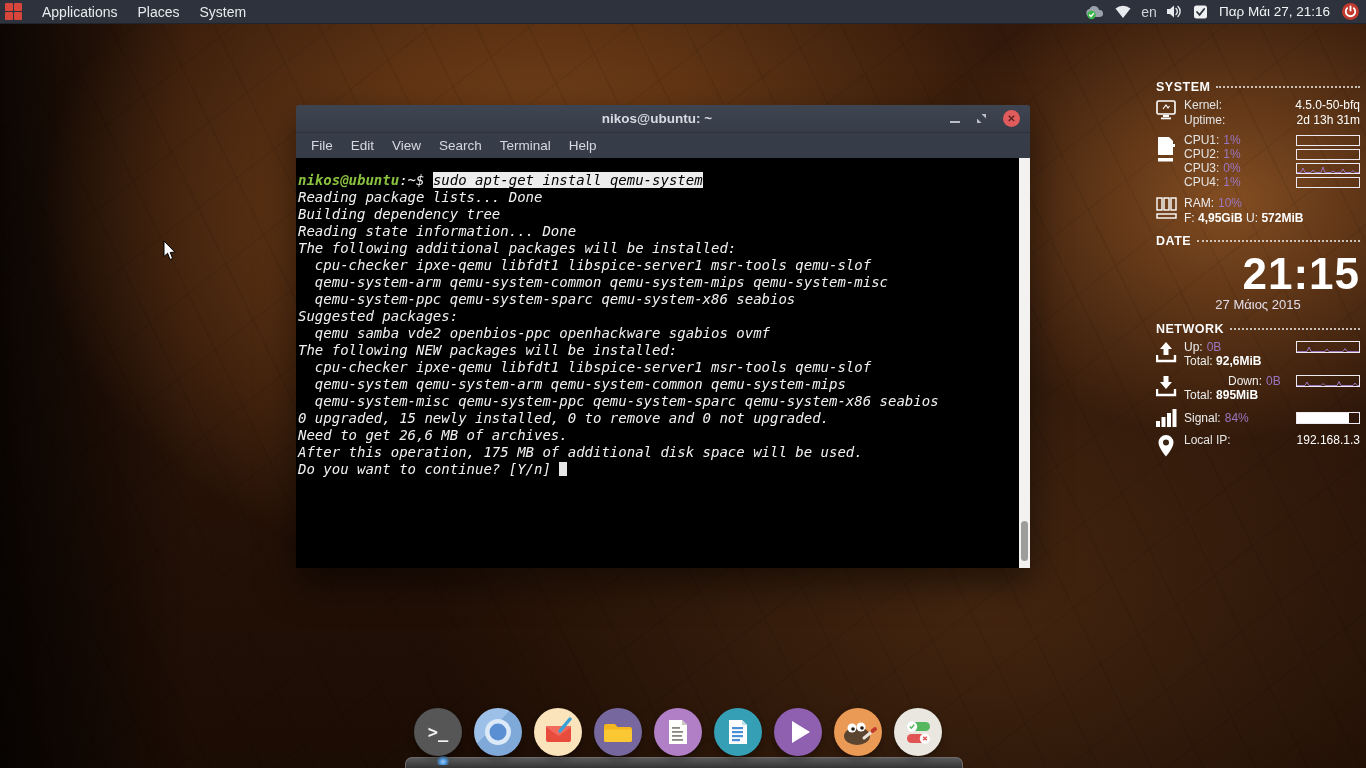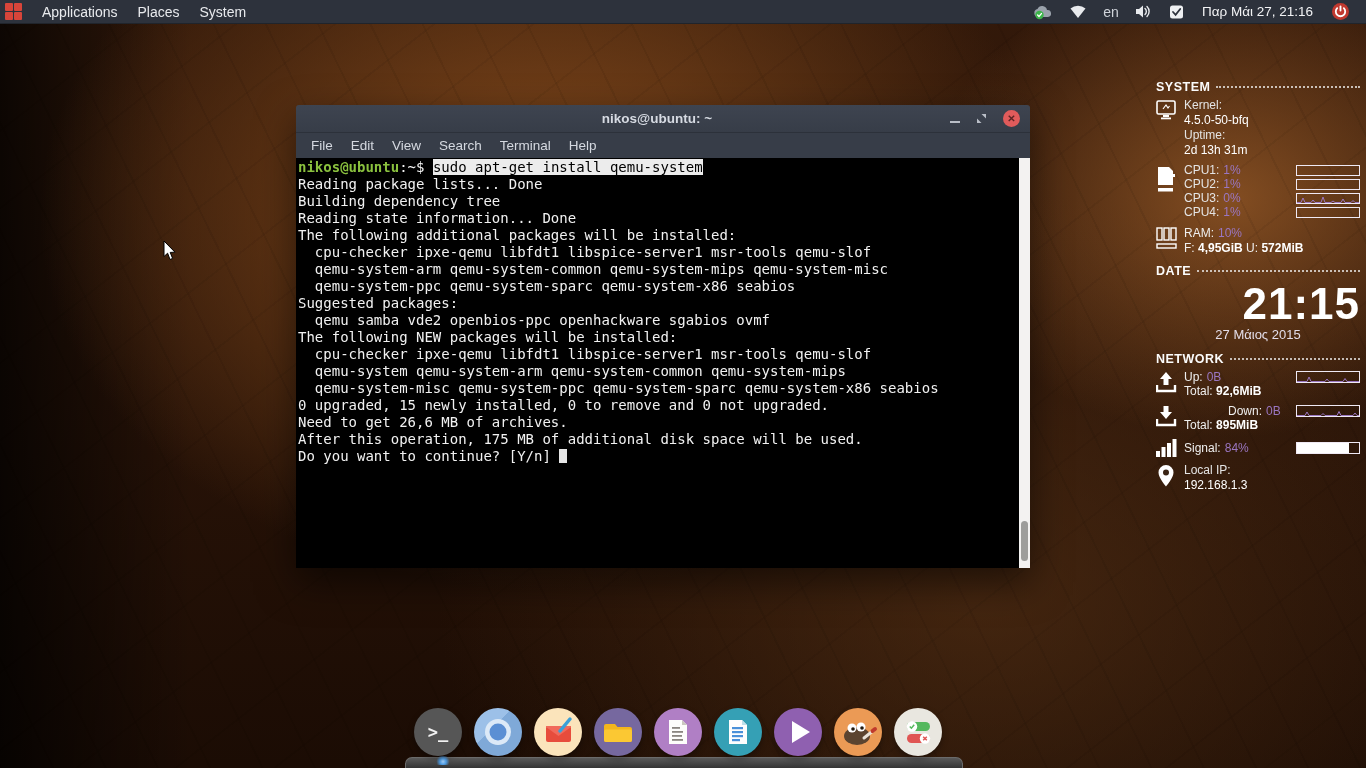--- a/index.html
+++ b/index.html
@@ -23,58 +23,58 @@
     opacity:.6;
   }
 
   
   .top-panel { position:absolute; left:0; top:0; width:1366px; height:24px;
     background:#2d323c; display:flex; align-items:center; color:#e8eaed; font-size:14px; z-index:50;
     border-bottom:1px solid #20242b; }
   .logo { width:17px; height:17px; margin:0 10px 0 5px; display:grid; grid-template-columns:8px 8px; grid-template-rows:8px 8px; gap:1px; }
   .logo span{ background:#d8453a; border-radius:1px; }
   .menu-item { padding:0 10px; height:24px; display:flex; align-items:center; cursor:default; }
-  .panel-right { margin-left:auto; display:flex; align-items:center; gap:16px; padding-right:16px; }
+  .panel-right { margin-left:auto; display:flex; align-items:center; gap:9px; padding-right:6px; }
   .tray-icon { display:flex; align-items:center; justify-content:center; height:24px; }
   .lang-label { color:#cfd3d9; font-size:14px; }
   .clock-label { font-size:13.5px; color:#f2f3f5; margin:0 2px; }
 
   
   .terminal { position:absolute; left:296px; top:105px; width:734px; height:463px;
     box-shadow:0 14px 38px rgba(0,0,0,.55); border-radius:3px 3px 0 0; z-index:20; }
   .titlebar { height:28px; background:linear-gradient(#3e4450,#373d48); border-radius:3px 3px 0 0;
     display:flex; align-items:center; position:relative; border-bottom:1px solid #2c313a; }
   .title-text { position:absolute; left:0; right:12px; text-align:center; color:#d6dae2; font-size:13.5px; font-weight:bold; }
   .win-controls { margin-left:auto; display:flex; align-items:center; gap:16px; padding-right:10px; z-index:2; }
   .btn-min { width:10px; height:2px; background:#b9bec7; margin-top:6px; }
   .btn-restore svg { display:block; }
   .btn-close { width:17px; height:17px; border-radius:50%; background:#e05b5b; color:#5c2424; font-size:10px;
     font-weight:bold; display:flex; align-items:center; justify-content:center; line-height:1; }
   .menubar { height:25px; background:#373d48; display:flex; align-items:flex-end; padding-left:6px;
     color:#d5d9e0; font-size:13.5px; }
   .menubar .mitem { padding:0 9px; height:25px; display:flex; align-items:center; }
   .term-body { position:relative; height:410px; background:#000; overflow:hidden; }
-  .term-lines { padding:1px 14px 0 2px; font-family:"DejaVu Sans Mono", monospace; font-size:14px;
-    line-height:17px; color:#f1f1f1; }
+  .term-lines { padding:14px 14px 0 2px; font-family:"DejaVu Sans Mono", monospace; font-size:14px;
+    line-height:17px; color:#f1f1f1;font-style:italic; }
   .tline { white-space:pre; }
   .t-green { color:#8ac13e; font-weight:bold; }
   .t-fg { color:#f1f1f1; }
   .t-sel { background:#ececec; color:#000; }
   .tcursor { display:inline-block; width:8px; height:14px; background:#e6e6e6; vertical-align:-2px; }
   .term-scrollbar { position:absolute; right:0; top:0; width:11px; height:100%; background:#f3f2f1; }
   .term-thumb { position:absolute; right:2px; bottom:7px; width:7px; height:40px; background:#9d9d9b; border-radius:4px; }
 
   
   .conky { position:absolute; right:6px; top:80px; width:204px; color:#efefef; font-size:12px; z-index:10; }
   .c-heading { display:flex; align-items:baseline; font-weight:bold; font-size:12.5px; letter-spacing:.5px; color:#fbfbfb; margin-bottom:4px; }
   .c-heading .leader { flex:1; border-bottom:2px dotted rgba(240,240,240,.75); margin-left:6px; transform:translateY(-3px); }
   .c-row { display:flex; margin-bottom:6px; }
   .c-icon { width:28px; flex:0 0 28px; display:flex; align-items:flex-start; justify-content:flex-start; padding-top:1px; }
   .c-main { flex:1; }
-  .kv { display:flex; justify-content:space-between; line-height:15px;flex-direction:column; }
+  .kv { display:flex; justify-content:space-between; line-height:15px; }
   .kv .k { color:#e4e4e4; }
   .kv .v { color:#ffffff; }
   .cpu-line { display:flex; align-items:center; line-height:13px; margin-bottom:1px; }
   .cpu-label { color:#e4e4e4; }
   .pct { color:#9a76c1; margin-left:4px; }
   .cpu-graph { margin-left:auto; width:64px; height:11px; border:1px solid #efe9f4; position:relative; }
   .cpu-graph svg { position:absolute; left:0; bottom:0; }
   .ram-line { line-height:15px; }
   .bold { font-weight:bold; color:#fff; }
   .clock-big { text-align:right; font-size:44px; font-weight:bold; color:#ffffff; line-height:44px; margin:2px 0 0; letter-spacing:1px; }

